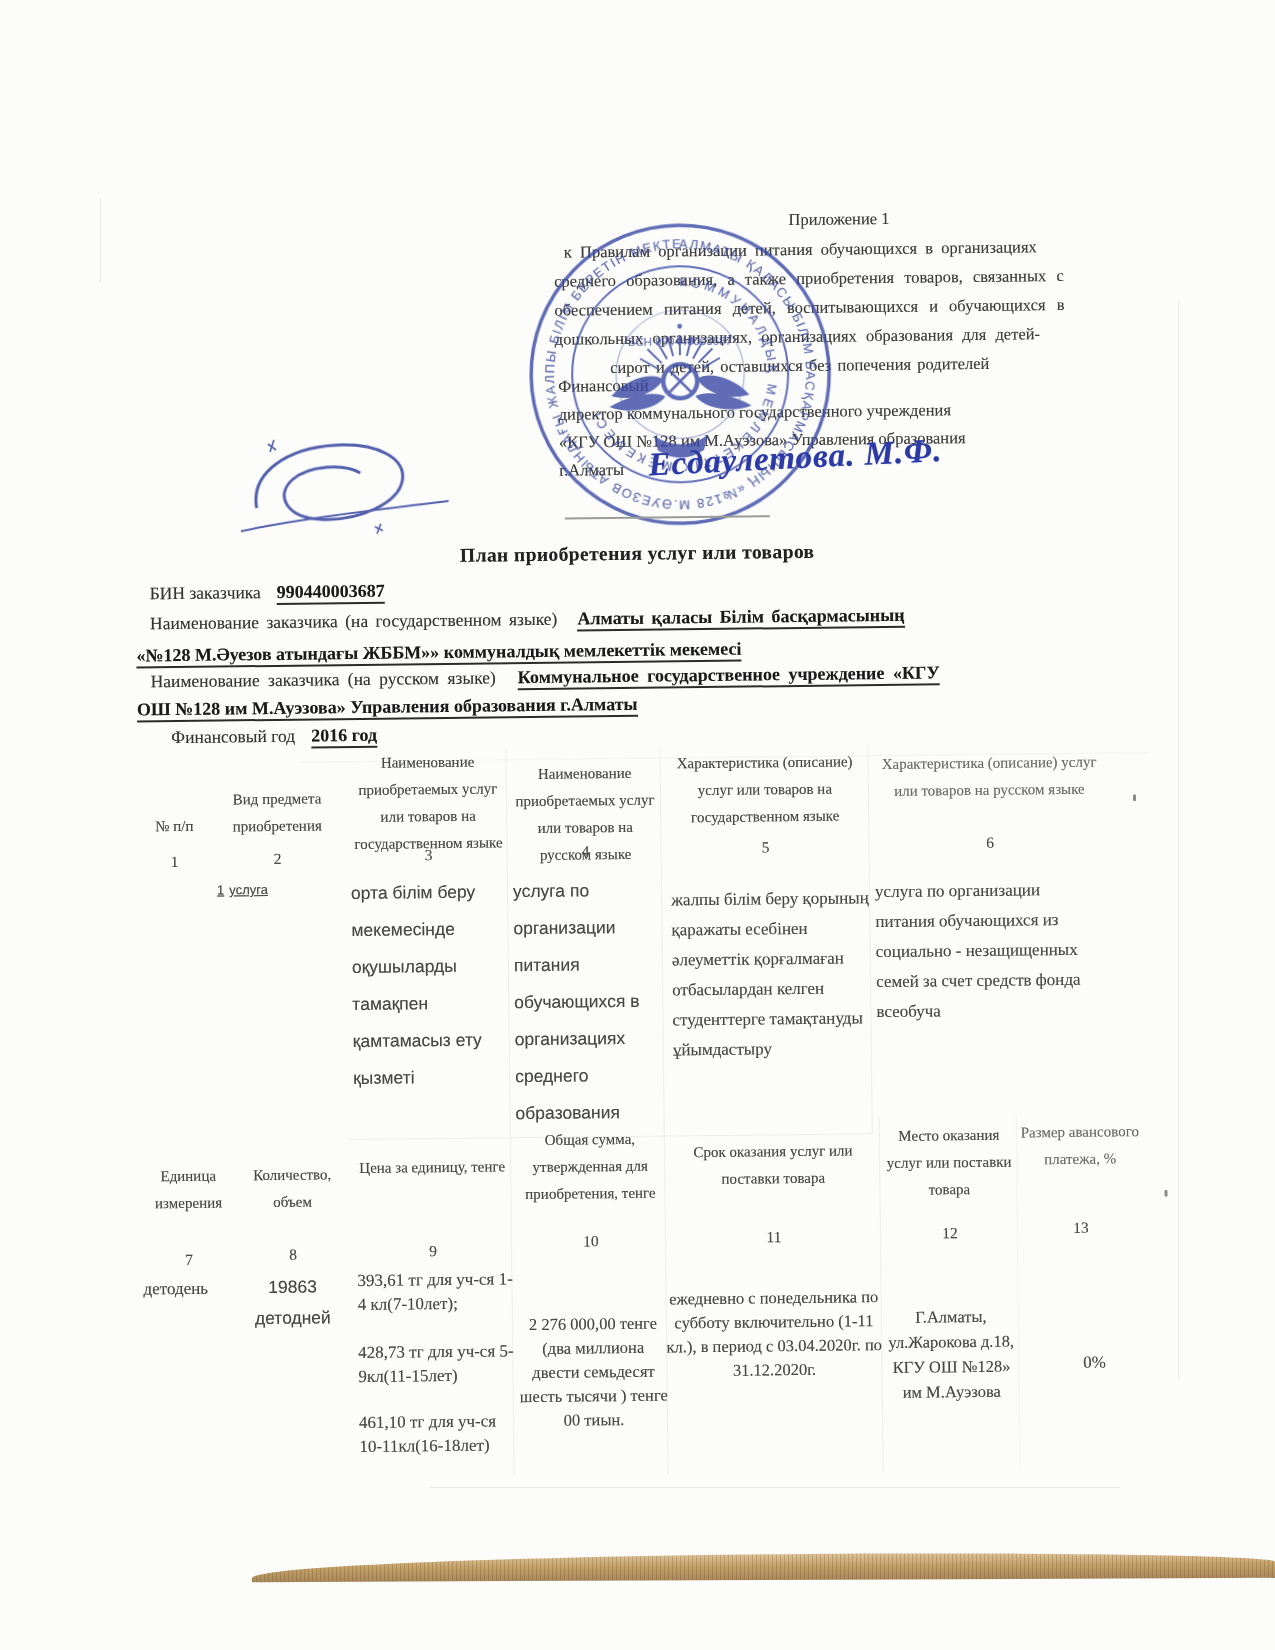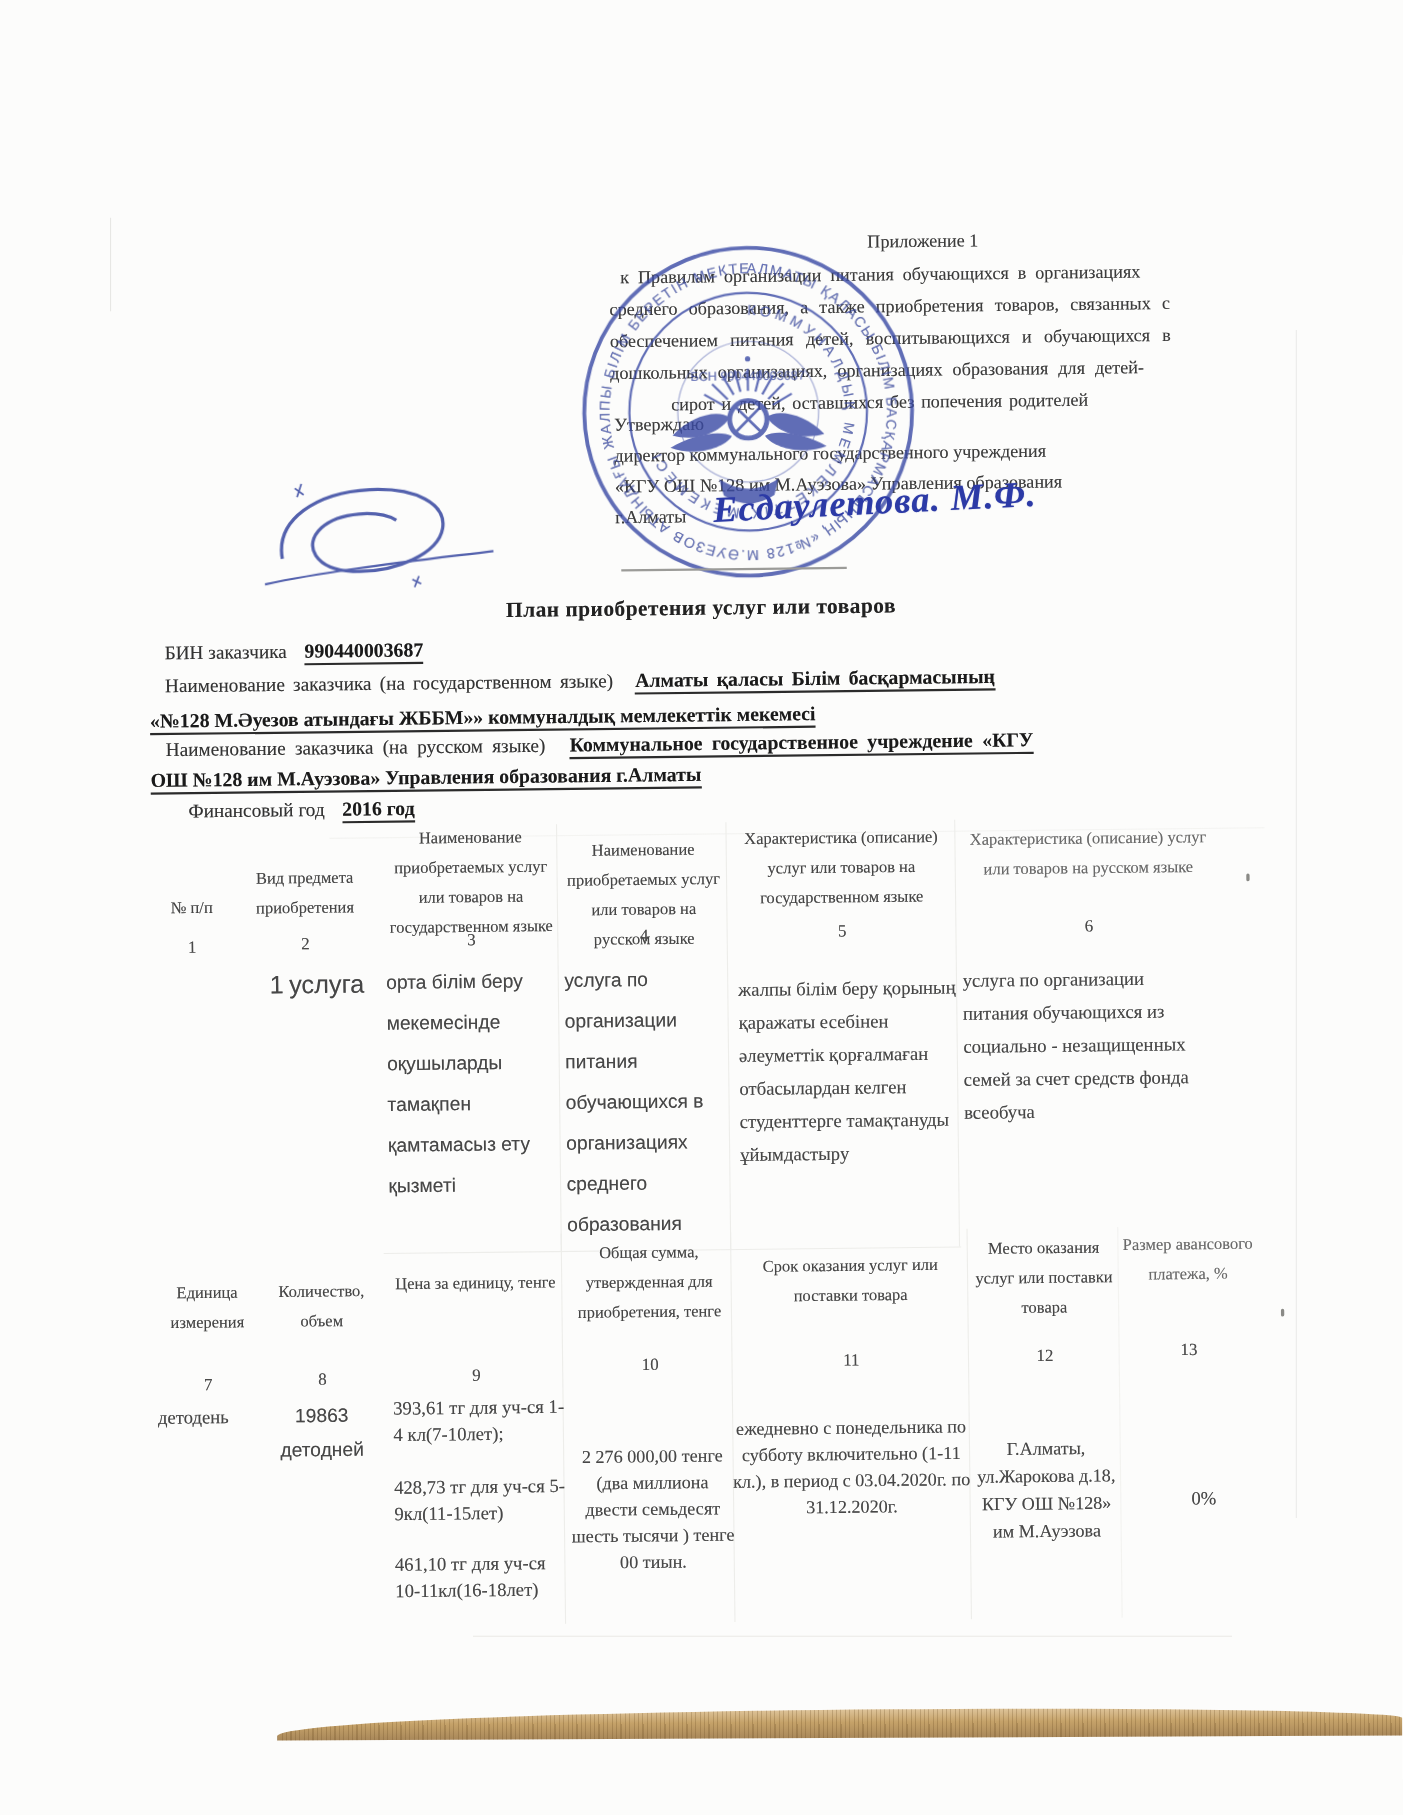--- a/index.html
+++ b/index.html
@@ -53,21 +53,21 @@
 
     <div class="abs app-line" style="left:795px;top:207px;">Приложение 1</div>
     <div class="abs" style="left:560px;top:237px;width:625px;">
       <div class="app-line" style="margin-left:10px;word-spacing:4px;">к Правилам организации питания обучающихся в организациях</div>
       <div class="app-line" style="word-spacing:6px;">среднего образования, а также приобретения товаров, связанных с</div>
       <div class="app-line" style="word-spacing:7px;">обеспечением питания детей, воспитывающихся и обучающихся в</div>
       <div class="app-line" style="word-spacing:5px;">дошкольных организациях, организациях образования для детей-</div>
       <div class="app-line" style="margin-left:55px;word-spacing:2px;">сирот и детей, оставшихся без попечения родителей</div>
     </div>
 
-    <div class="abs appr-line" style="left:563px;top:376px;">Утверждаю</div>
+    <div class="abs appr-line" style="left:563px;top:376px;">Финансовый</div>
     <div class="abs appr-line" style="left:563px;top:404px;">директор коммунального государственного учреждения</div>
     <div class="abs appr-line" style="left:563px;top:432px;">«КГУ ОШ №128 им М.Ауэзова» Управления образования</div>
     <div class="abs appr-line" style="left:563px;top:460px;">г.Алматы</div>
 
     <svg class="stamp-svg" width="330" height="330" viewBox="0 0 330 330">
       <g fill="none" stroke="#3a4aa5">
         <circle cx="165" cy="165" r="149" stroke-width="3.5"></circle>
         <circle cx="165" cy="165" r="108" stroke-width="2"></circle>
         <circle cx="165" cy="165" r="64" stroke-width="1.2" opacity=".5"></circle>
       </g>
@@ -164,21 +164,21 @@
     <div class="abs th" style="left:872px;top:754px;width:235px;opacity:.8;">Характеристика (описание) услуг или товаров на русском языке</div>
     <div class="speck" style="left:1133px;top:800px;width:3px;height:7px;"></div>
 
     <div class="abs tnum" style="left:138px;top:848px;width:72px;">1</div>
     <div class="abs tnum" style="left:211px;top:846px;width:132px;">2</div>
     <div class="abs tnum" style="left:348px;top:844px;width:160px;">3</div>
     <div class="abs tnum" style="left:510px;top:842px;width:150px;">4</div>
     <div class="abs tnum" style="left:663px;top:840px;width:204px;">5</div>
     <div class="abs tnum" style="left:872px;top:838px;width:235px;">6</div>
 
-    <div class="abs cell sans" style="left:244px;top:878px;font-size:23px;">
+    <div class="abs cell sans" style="left:216px;top:878px;font-size:13px;text-decoration:underline;">
       <span>1</span><span style="display:inline-block;width:5px;"></span><span>услуга</span>
     </div>
     <div class="abs cell sans" style="left:350px;top:872px;width:168px;line-height:37px;font-size:17.5px;">орта білім беру мекемесінде оқушыларды тамақпен қамтамасыз ету қызметі</div>
     <div class="abs cell sans" style="left:512px;top:872px;width:148px;line-height:37px;font-size:17.5px;">услуга по организации питания обучающихся в организациях среднего образования</div>
     <div class="abs cell serif" style="left:670px;top:886px;width:198px;line-height:30px;">жалпы білім беру қорының қаражаты есебінен әлеуметтік қорғалмаған отбасылардан келген студенттерге тамақтануды ұйымдастыру</div>
     <div class="abs cell serif" style="left:874px;top:880px;width:224px;line-height:30px;">услуга по организации питания обучающихся из социально - незащищенных семей за счет средств фонда всеобуча</div>
 
     <div class="gridline" style="left:506px;top:1120px;width:1px;height:355px;"></div>
     <div class="gridline" style="left:660px;top:1120px;width:1px;height:355px;"></div>
     <div class="gridline" style="left:875px;top:1120px;width:1px;height:355px;"></div>

